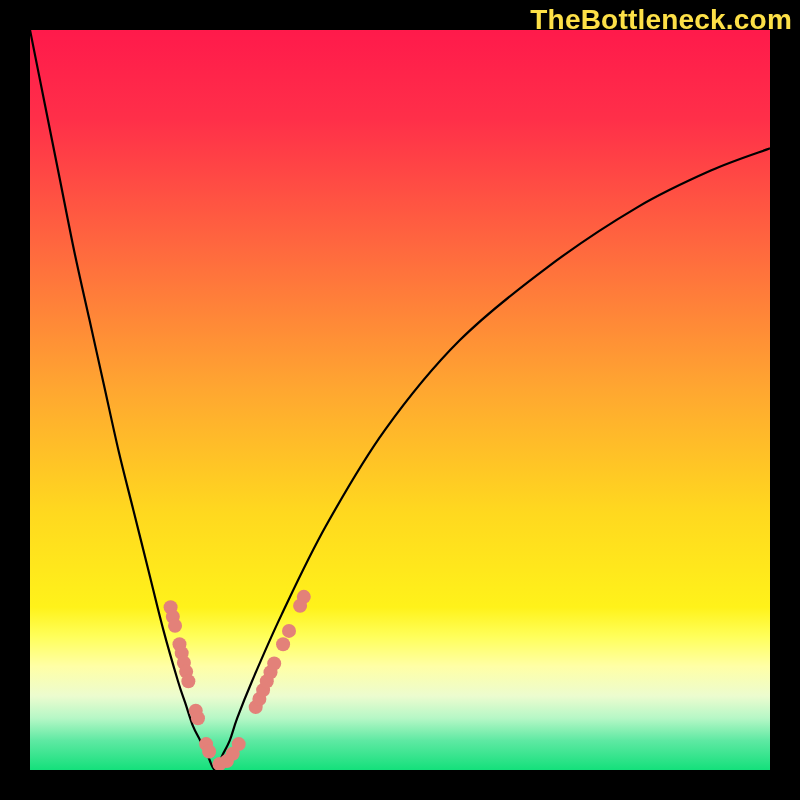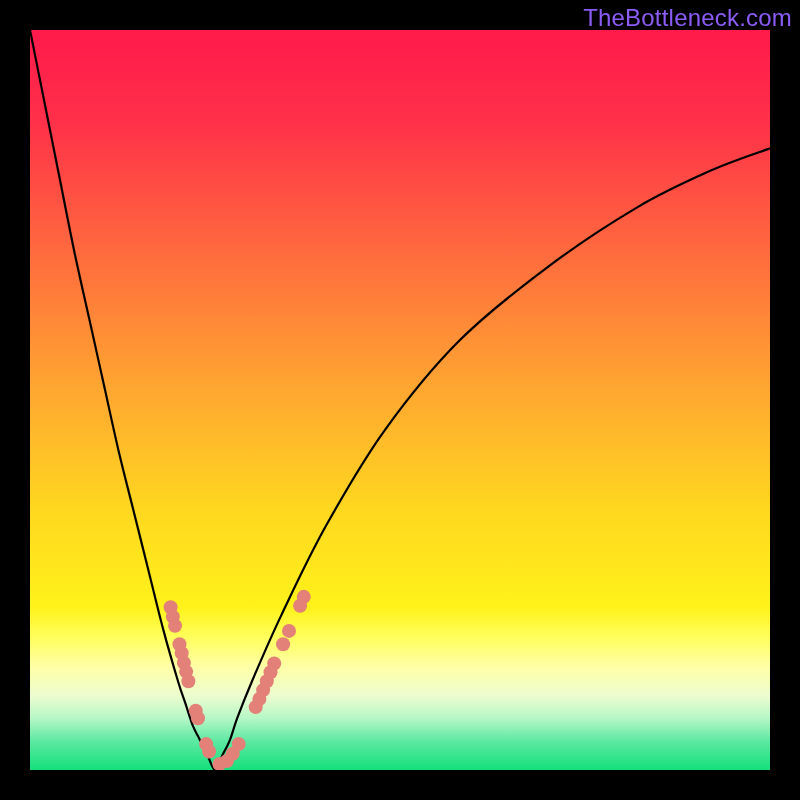--- a/index.html
+++ b/index.html
@@ -38,23 +38,23 @@
     position: absolute;
     left: 0;
     top: 0;
     width: 740px;
     height: 740px;
   }
   .watermark {
     position: absolute;
     top: 4px;
     right: 8px;
-    color: #8b5cf6;
-    font-size: 24px;
-    font-weight: 400;
+    color: #fde047;
+    font-size: 28px;
+    font-weight: 700;
     letter-spacing: 0.2px;
     user-select: none;
   }
 </style>
 </head>
 <body>
 
 <div class="frame">
 
   <div class="watermark">TheBottleneck.com</div>

